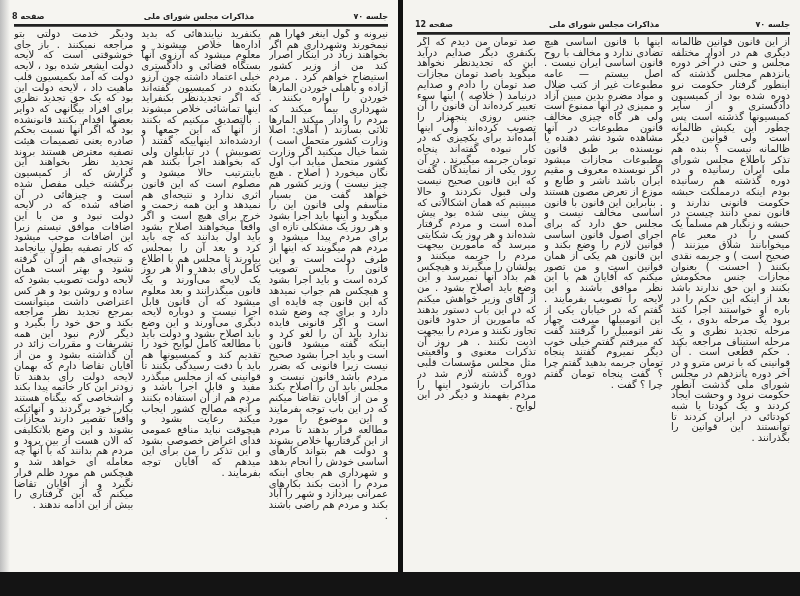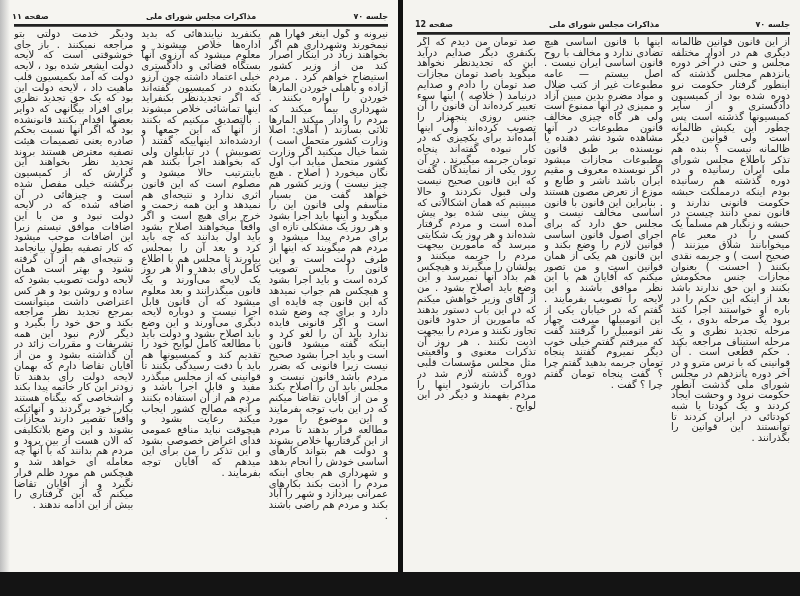--- a/index.html
+++ b/index.html
@@ -25,21 +25,21 @@
   </style>
 </head>
 <body>
 
 <div class="spread">
 
   <div class="page left">
     <div class="header">
       <span>جلسه ۷۰</span>
       <span>مذاکرات مجلس شورای ملی</span>
-      <span>صفحه ۱۱</span>
+      <span>صفحه 8</span>
     </div>
     <div class="rule"></div>
     <div class="cols">
       <div class="col">
           <p>نیرونه و گول اینغر فهارا هم نیمخورند وشهرداری هم اگر بخواهند زیاد در اینکار اصرار کند من از وزیر کشور استیضاح خواهم کرد . مردم آزاده و باهیلی خوردن المارها خوردن را اواره بکنند . شهرداری بیما میکند که مردم را وادار میکند المارها ثلاثی بسازند ( آملای: اصلا وزارت کشور متحمل است ) شما خیال میکنید اگر وزارت کشور متحمل میاید آب اول نگان میخورد ( اصلاح . هیچ چیز نیست ) وزیر کشور هم خواهد گفت من بسیار متأسفم ولی قانون این را میگوید و اینها باید اجرا بشود و هر روز یک مشکلی تازه ای برای مردم پیدا میشود و مردم هم میگویند که اینها از طرف دولت است و این قانون را مجلس تصویب کرده است و باید اجرا بشود و هیچکس هم جواب نمیدهد که این قانون چه فایده ای دارد و برای چه وضع شده است و اگر قانونی فایده ندارد باید آن را لغو کرد و اینکه گفته میشود قانون است و باید اجرا بشود صحیح نیست زیرا قانونی که بضرر مردم باشد قانون نیست و مجلس باید آن را اصلاح بکند و من از آقایان تقاضا میکنم که در این باب توجه بفرمایند و این موضوع را مورد مطالعه قرار بدهند تا مردم از این گرفتاریها خلاص بشوند و دولت هم بتواند کارهای اساسی خودش را انجام بدهد و شهرداری هم بجای اینکه مردم را اذیت بکند بکارهای عمرانی بپردازد و شهر را آباد بکند و مردم هم راضی باشند .</p>
         </div>
       <div class="col">
           <p>یکنفرید نیایندهائی که بدید اداره‌ها خلاص میشوند و معلوم میشود که آرزوی آنها بستگاه قضائی و دادگستری خیلی اعتماد داشته چون آرزو یکنده در کمیسیون گفته‌اند که اگر تجدیدنظر بکنفراید اینها تماشائی خلاص میشوند . بالتصدیق میکنیم که بکنند از آنها که این جمعها و اردشده‌اند اینهاییکه گفتند ( تصویبش ) در تیابلوان ولی که بخواهند اجرا بکنند هم باینترتیب حالا میشود و مصلوم است که این قانون اثری ندارد و نتیجه‌ای هم نمیدهد و این همه زحمت و خرج برای هیچ است و اگر واقعاً میخواهند اصلاح بشود باید اول بدانند که چه باید کرد و بعد آن را بمجلس بیاورند تا مجلس هم با اطلاع کامل رأی بدهد و الا هر روز یک لایحه می‌آورند و یک قانون میگذرانند و بعد معلوم میشود که آن قانون قابل اجرا نیست و دوباره لایحه دیگری می‌آورند و این وضع باید اصلاح بشود و دولت باید با مطالعه کامل لوایح خود را تقدیم کند و کمیسیونها هم باید با دقت رسیدگی بکنند تا قوانینی که از مجلس میگذرد مفید و قابل اجرا باشد و مردم هم از آن استفاده بکنند و آنچه مصالح کشور ایجاب میکند رعایت بشود و هیچوقت نباید منافع عمومی فدای اغراض خصوصی بشود و این تذکر را من برای این میدهم که آقایان توجه بفرمایند .</p>
         </div>
       <div class="col">

